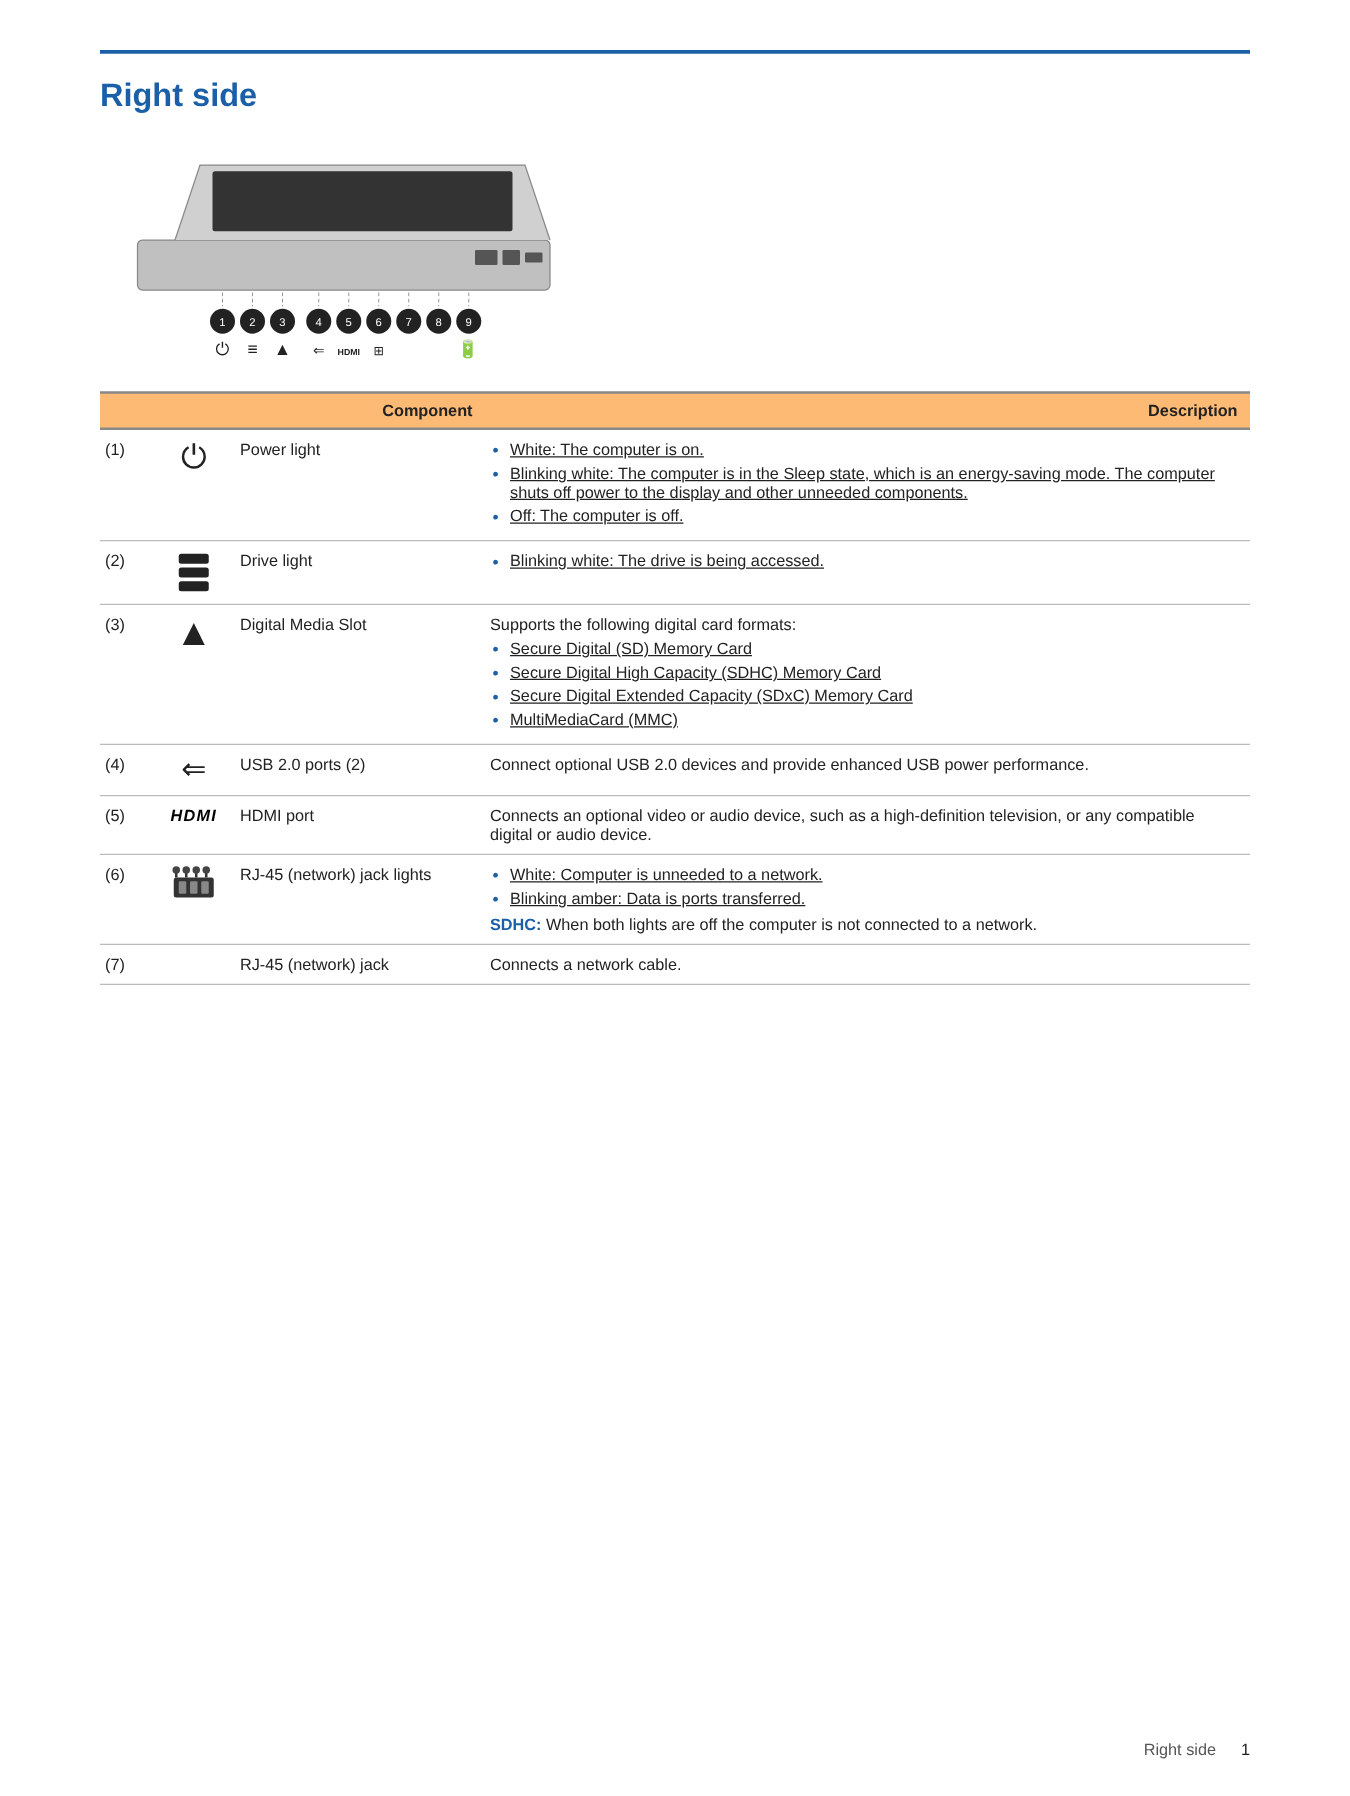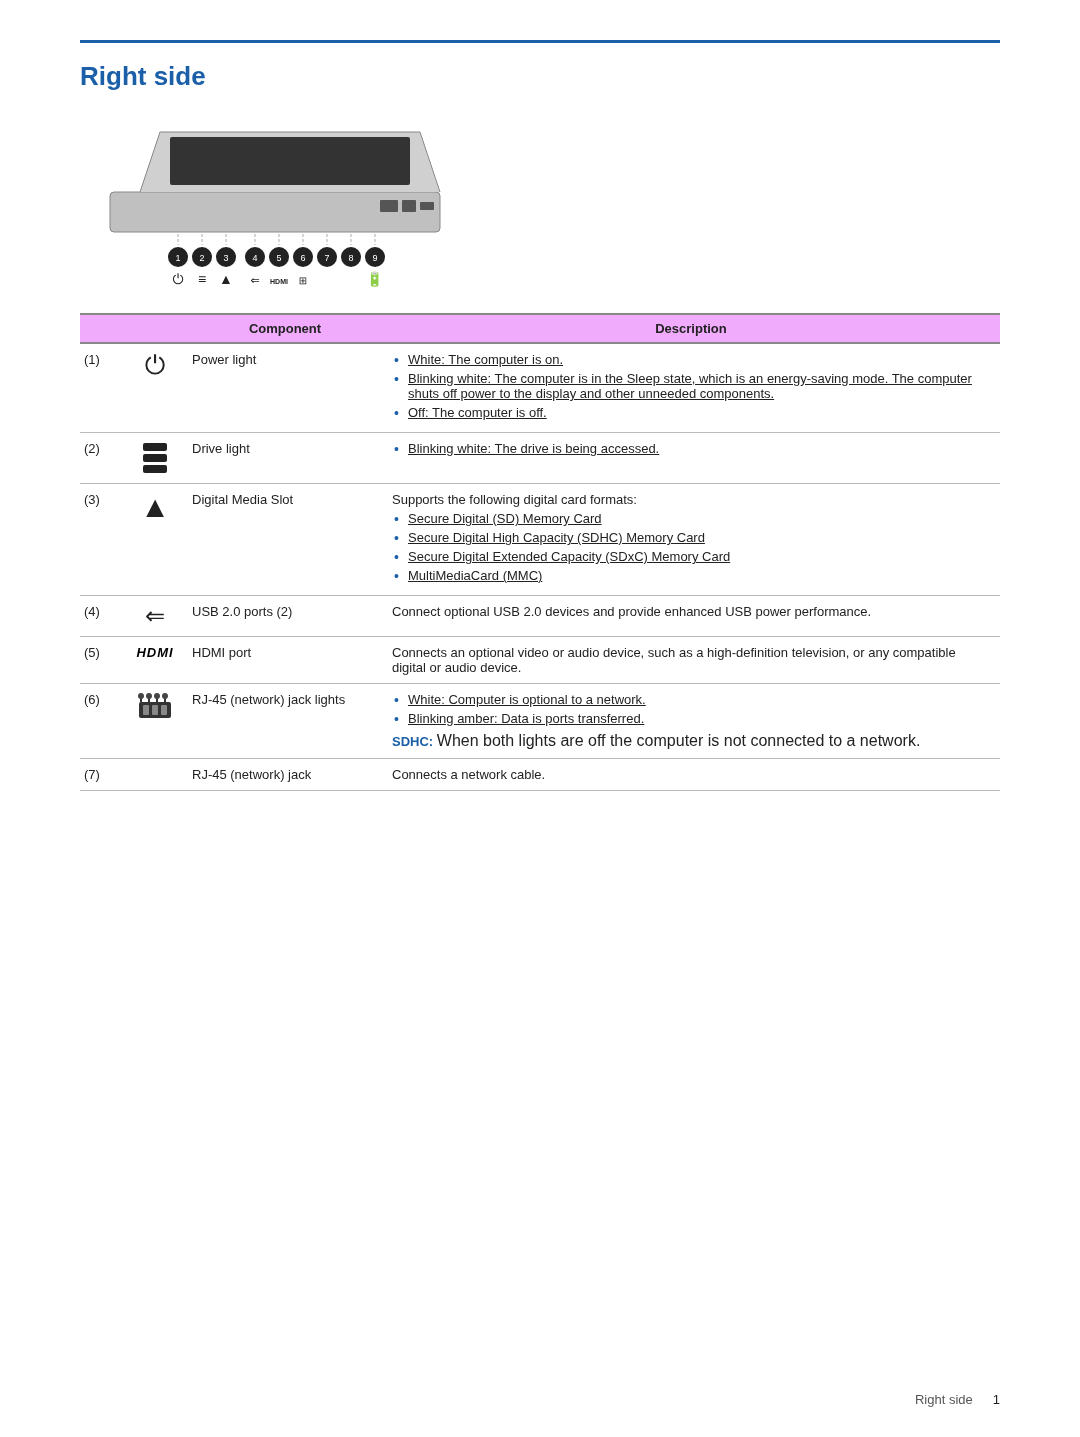--- a/index.html
+++ b/index.html
@@ -56,22 +56,22 @@
 
     .component-table thead tr {
       border-top: 2px solid #888;
       border-bottom: 2px solid #888;
     }
 
     .component-table th {
       font-weight: bold;
       font-size: 13px;
       padding: 6px 10px 6px 4px;
-      text-align: center;
-      background: #f0abfc;
+      text-align: right;
+      background: #fdba74;
     }
 
     .component-table tbody tr {
       border-bottom: 1px solid #bbb;
       vertical-align: top;
     }
 
     .component-table td {
       padding: 8px 10px 8px 4px;
       vertical-align: top;
@@ -129,21 +129,21 @@
       color: #1a5fa8;
       font-size: 14px;
     }
 
     .note-label {
       font-weight: bold;
       color: #1a5fa8;
     }
 
     .note-text {
-      font-size: 16px;
+      font-size: 13px;
     }
 
     .footer-area {
       position: absolute;
       bottom: 30px;
       right: 80px;
       font-size: 13px;
       color: #222;
       display: flex;
       gap: 20px;
@@ -347,21 +347,21 @@
               <circle cx="4" cy="4" r="3" fill="#444"></circle>
               <circle cx="12" cy="4" r="3" fill="#444"></circle>
               <circle cx="20" cy="4" r="3" fill="#444"></circle>
               <circle cx="28" cy="4" r="3" fill="#444"></circle>
             </svg>
           </span>
         </td>
         <td class="col-name">RJ-45 (network) jack lights</td>
         <td class="col-desc">
           <ul class="bullet-list">
-            <li><span>White: Computer is optional to a network.</span></li>
+            <li><span>White: Computer is unneeded to a network.</span></li>
             <li><span>Blinking amber: Data is ports transferred.</span></li>
           </ul>
           <div style="margin-top:6px;">
             <span class="note-label">SDHC: </span>
             <span class="note-text">When both lights are off the computer is not connected to a network.</span>
           </div>
         </td>
       </tr>
 
       <tr>

